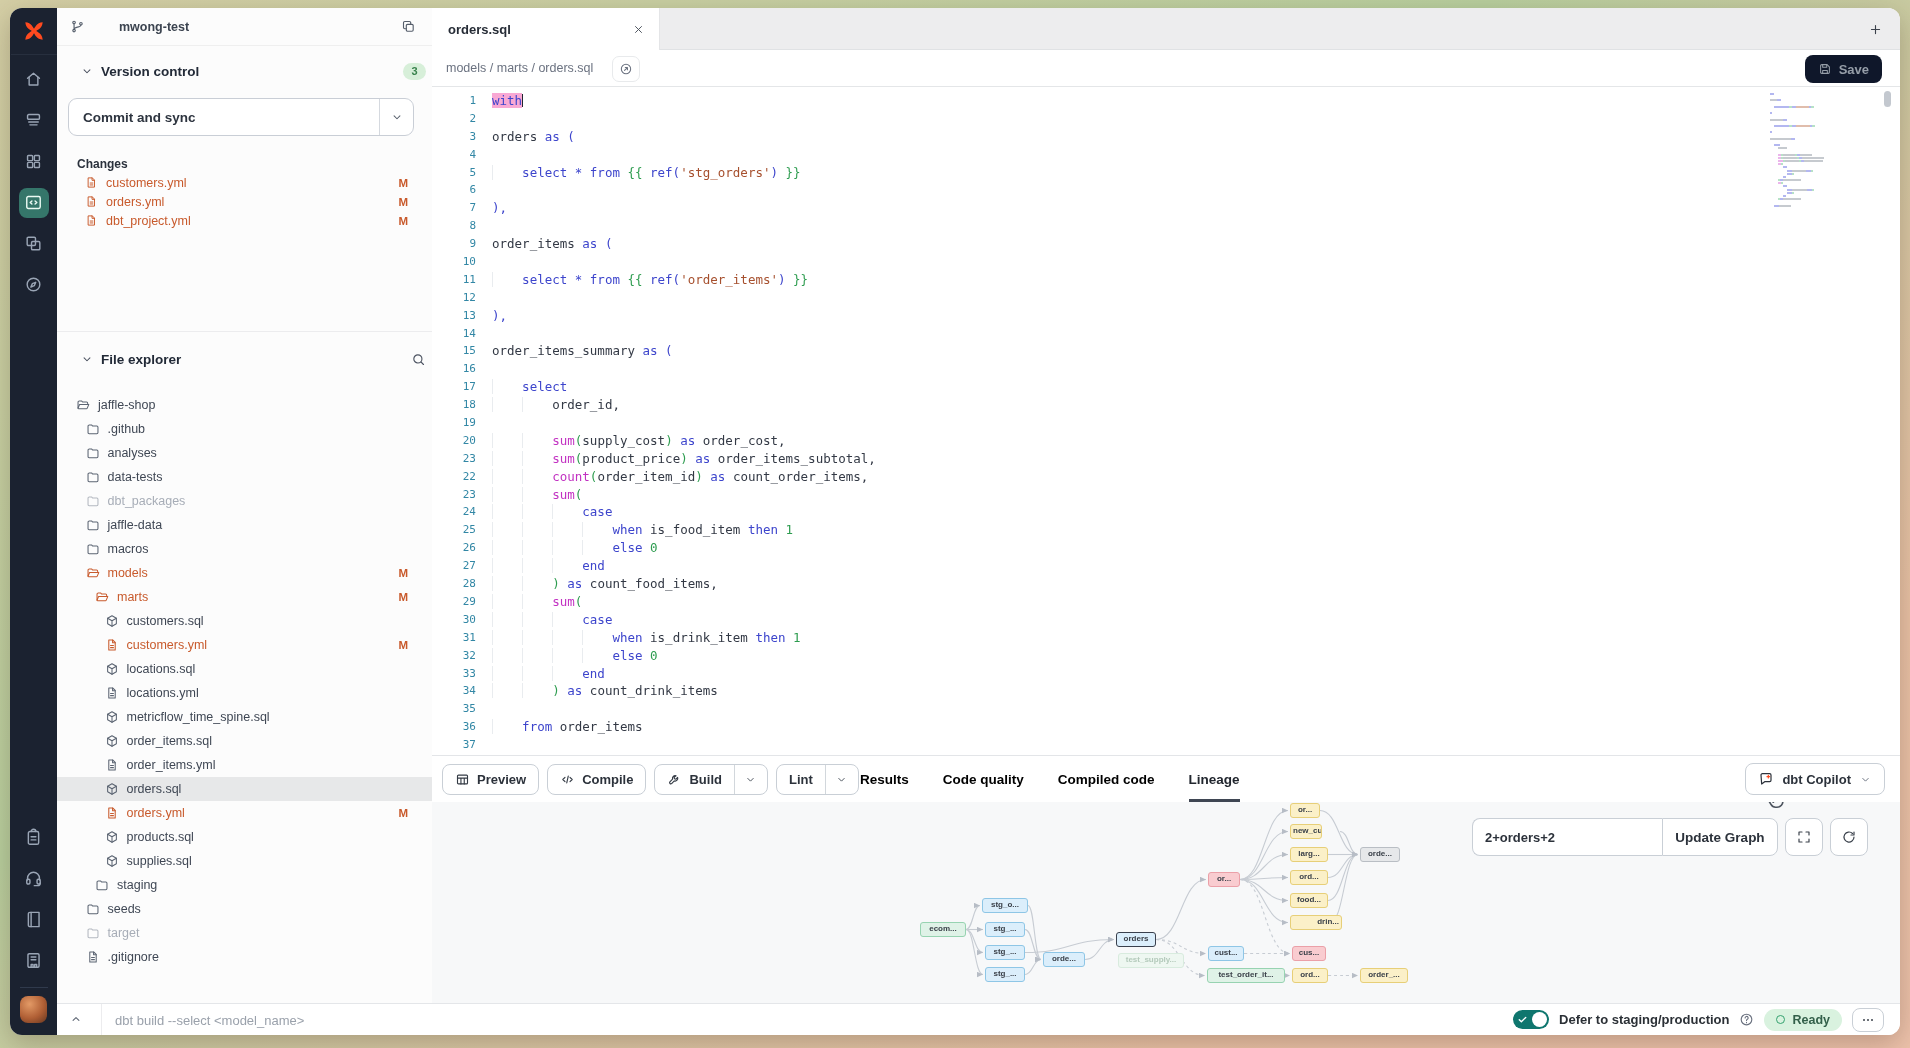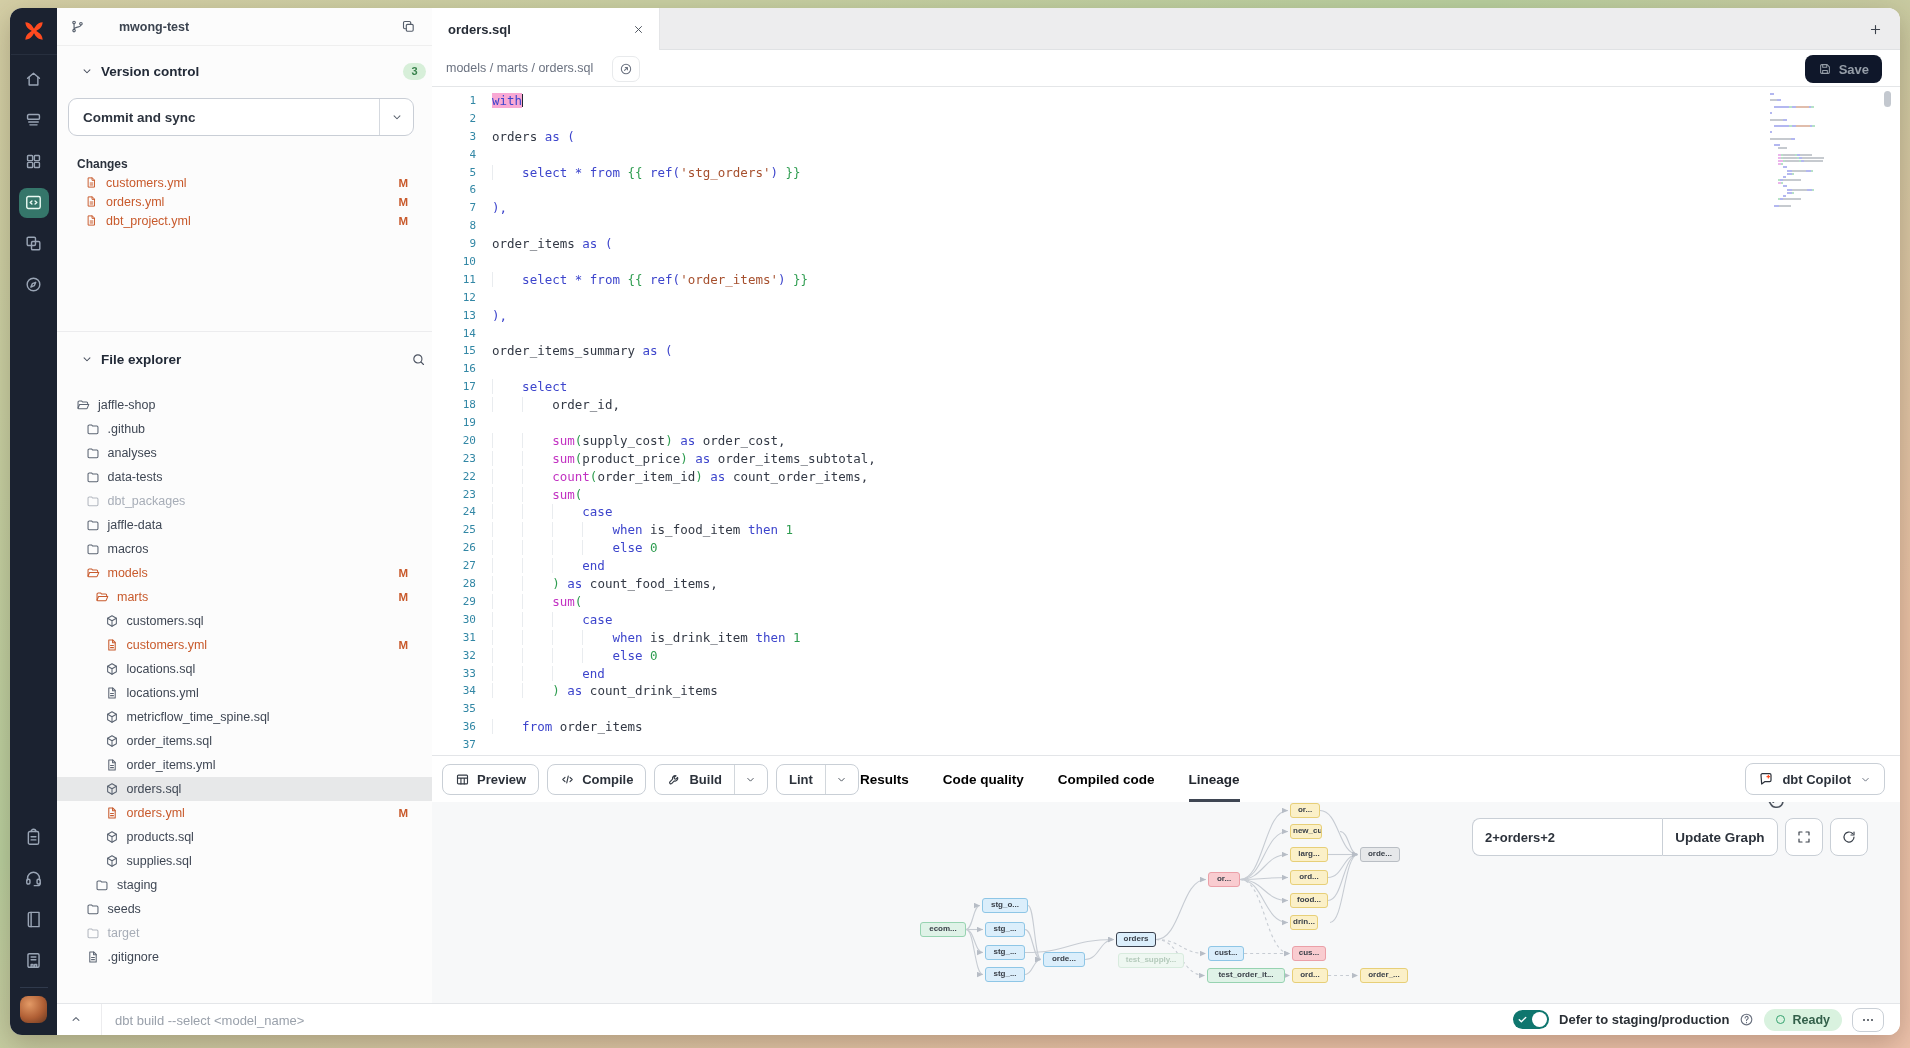--- a/index.html
+++ b/index.html
@@ -943,21 +943,21 @@
           <div class="gnode t-blue" style="left: 611px; top: 150px; width: 42px;">orde...</div>
           <div class="gnode t-selected" style="left: 684px; top: 130px; width: 40px;">orders</div>
           <div class="gnode t-faded" style="left: 686px; top: 151px; width: 66px;">test_supply...</div>
           <div class="gnode t-pink" style="left: 776px; top: 70px; width: 32px;">or...</div>
           <div class="gnode t-yellow" style="left: 858px; top: 1px; width: 30px;">or...</div>
           <div class="gnode t-yellow" style="left: 858px; top: 22px; width: 32px;">new_cu...</div>
           <div class="gnode t-yellow" style="left: 858px; top: 45px; width: 38px;">larg...</div>
           <div class="gnode t-gray" style="left: 928px; top: 45px; width: 40px;">orde...</div>
           <div class="gnode t-yellow" style="left: 858px; top: 68px; width: 38px;">ord...</div>
           <div class="gnode t-yellow" style="left: 858px; top: 91px; width: 38px;">food...</div>
-          <div class="gnode t-yellow" style="left: 858px; top: 113px; width: 28px;">drin...</div>
+          <div class="gnode t-yellow" style="left: 858px; top: 113px; width: 52px; text-align: right;">drin...</div>
           <div class="gnode t-blue" style="left: 776px; top: 144px; width: 36px;">cust...</div>
           <div class="gnode t-pink" style="left: 860px; top: 144px; width: 34px;">cus...</div>
           <div class="gnode t-green" style="left: 775px; top: 166px; width: 78px;">test_order_it...</div>
           <div class="gnode t-yellow" style="left: 860px; top: 166px; width: 36px;">ord...</div>
           <div class="gnode t-yellow" style="left: 928px; top: 166px; width: 48px;">order_...</div>
         </div>
       <input class="selector-input" value="2+orders+2" style="">
       <button class="update-btn">Update Graph</button>
       <button class="sq-btn fs">
           <span class="ic" style="width:16px;height:16px">

